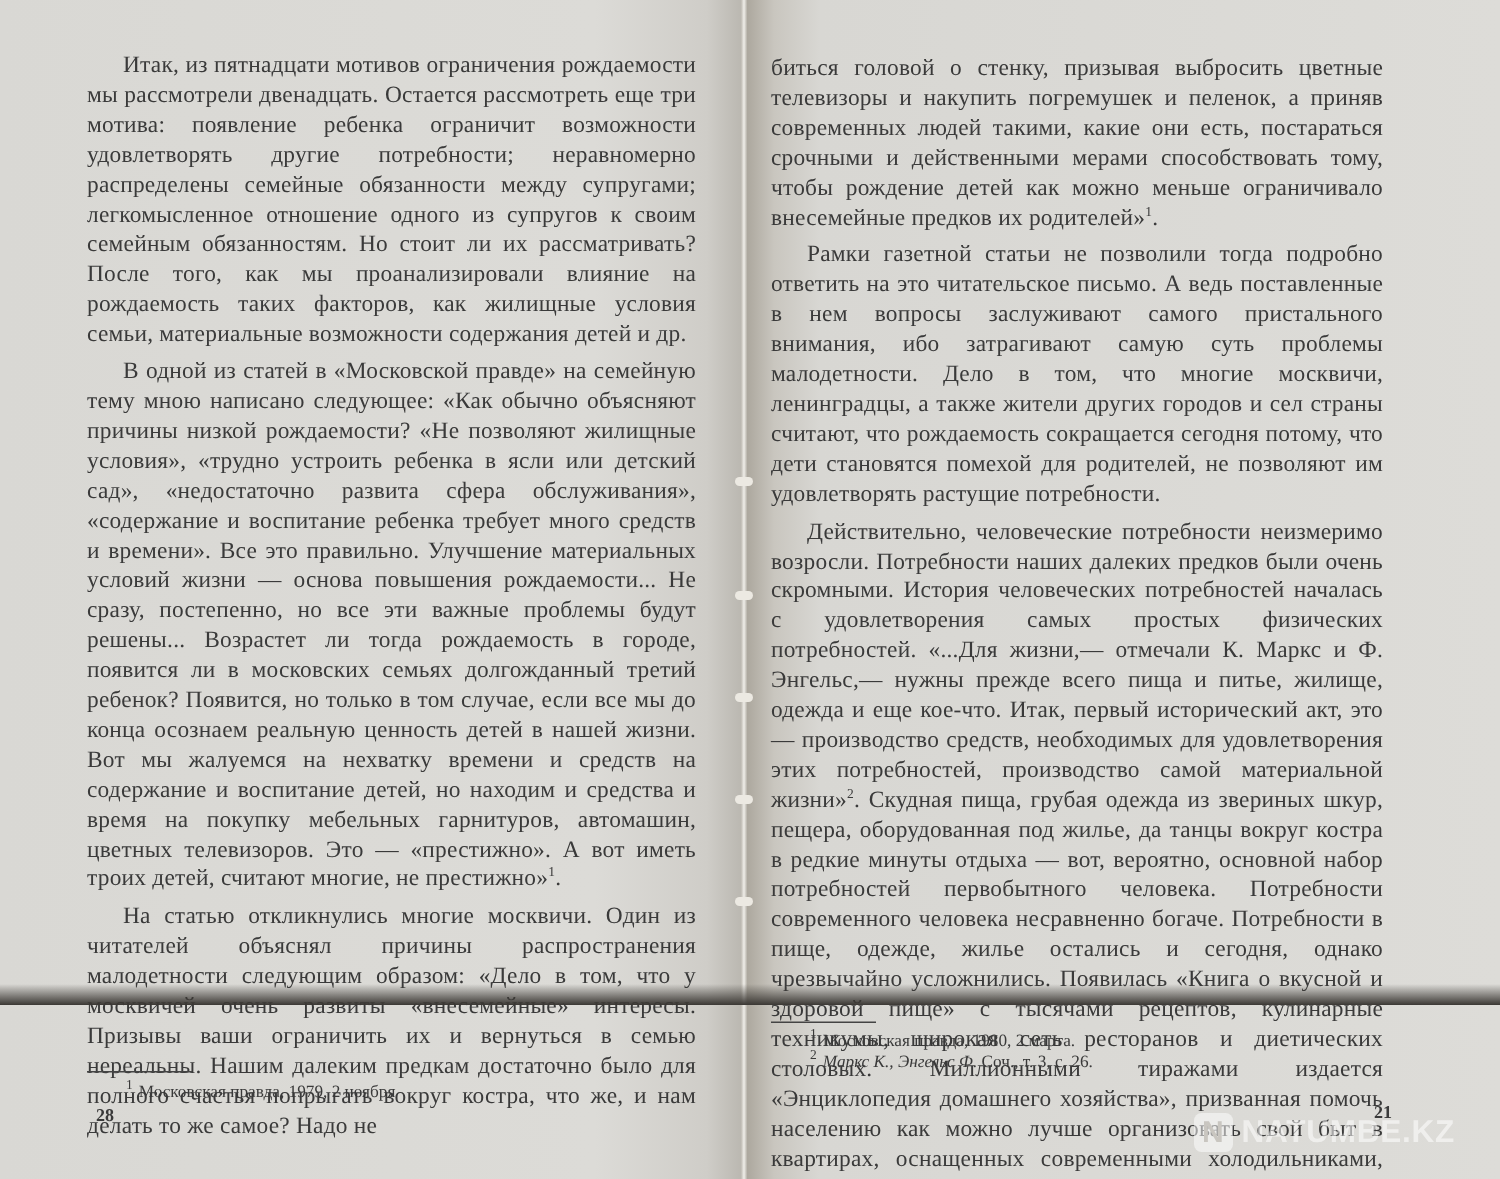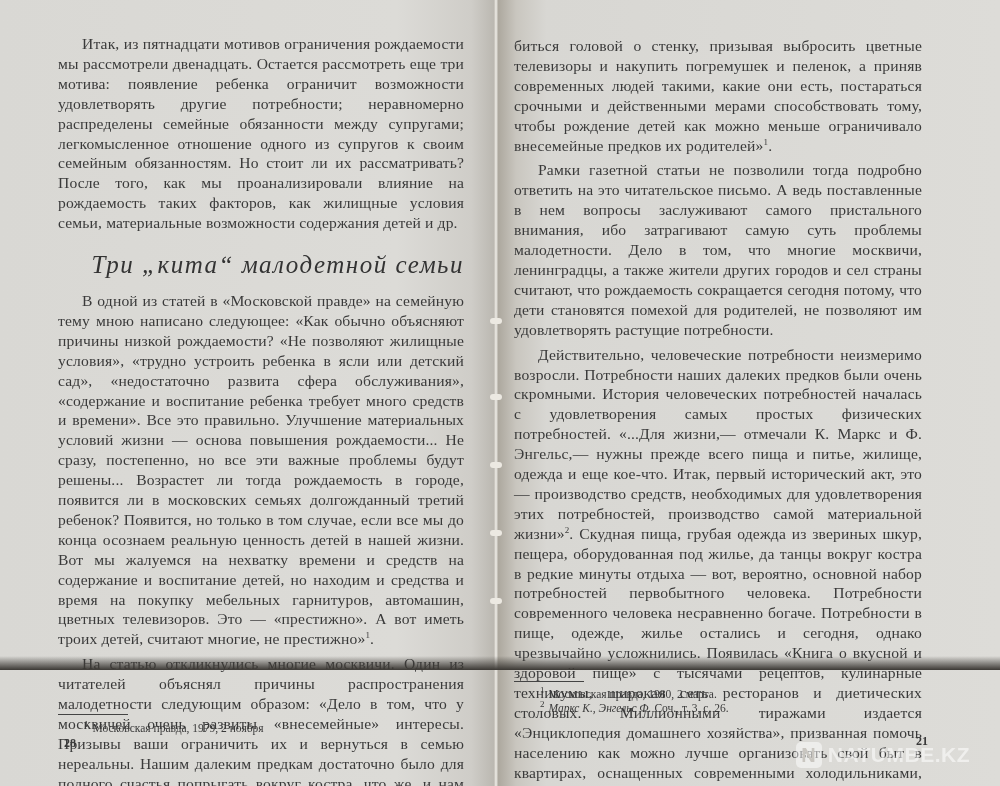--- a/index.html
+++ b/index.html
@@ -79,21 +79,20 @@
 </style>
 </head>
 <body>
 
 <div class="spread">
 
   <div class="page page-left">
     <div class="text-block" style="top:34px;">
       <p class="para">Итак, из пятнадцати мотивов ограничения рождаемости мы рассмотрели двенадцать. Остается рассмотреть еще три мотива: появление ребенка ограничит возможности удовлетворять другие потребности; неравномерно распределены семейные обязанности между супругами; легкомысленное отношение одного из супругов к своим семейным обязанностям. Но стоит ли их рассматривать? После того, как мы проанализировали влияние на рождаемость таких факторов, как жилищные условия семьи, материальные возможности содержания детей и др.</p>
 
-      <div class="heading">Три „кита“ малодетной семьи</div>
 
       <p class="para"><span>В одной из статей в «Московской правде» на семейную тему мною написано следующее: «Как обычно объясняют причины низкой рождаемости? «Не позволяют жилищные условия», «трудно устроить ребенка в ясли или детский сад», «недостаточно развита сфера обслуживания», «содержание и воспитание ребенка требует много средств и времени». Все это правильно. Улучшение материальных условий жизни — основа повышения рождаемости... Не сразу, постепенно, но все эти важные проблемы будут решены... Возрастет ли тогда рождаемость в городе, появится ли в московских семьях долгожданный третий ребенок? Появится, но только в том случае, если все мы до конца осознаем реальную ценность детей в нашей жизни. Вот мы жалуемся на нехватку времени и средств на содержание и воспитание детей, но находим и средства и время на покупку мебельных гарнитуров, автомашин, цветных телевизоров. Это — «престижно». А вот иметь троих детей, считают многие, не престижно»</span><sup>1</sup>.</p>
       <p class="para"><span>На статью откликнулись многие москвичи. Один из читателей объяснял причины распространения малодетности следующим образом: «Дело в том, что у москвичей очень развиты «внесемейные» интересы. Призывы ваши ограничить их и вернуться в семью нереальны. Нашим далеким предкам достаточно было для полного счастья попрыгать вокруг костра, что же, и нам делать то же самое? Надо не</span></p>
     </div>
 
     <div class="footnotes" style="left:58px; top:691px; width:400px;margin-top:23px;">
       <div class="fn-rule"></div>
       <div class="footnote" style="margin-top:6px;">
         <sup>1</sup><span>Московская правда, 1979, 2 ноября</span>
       </div>

